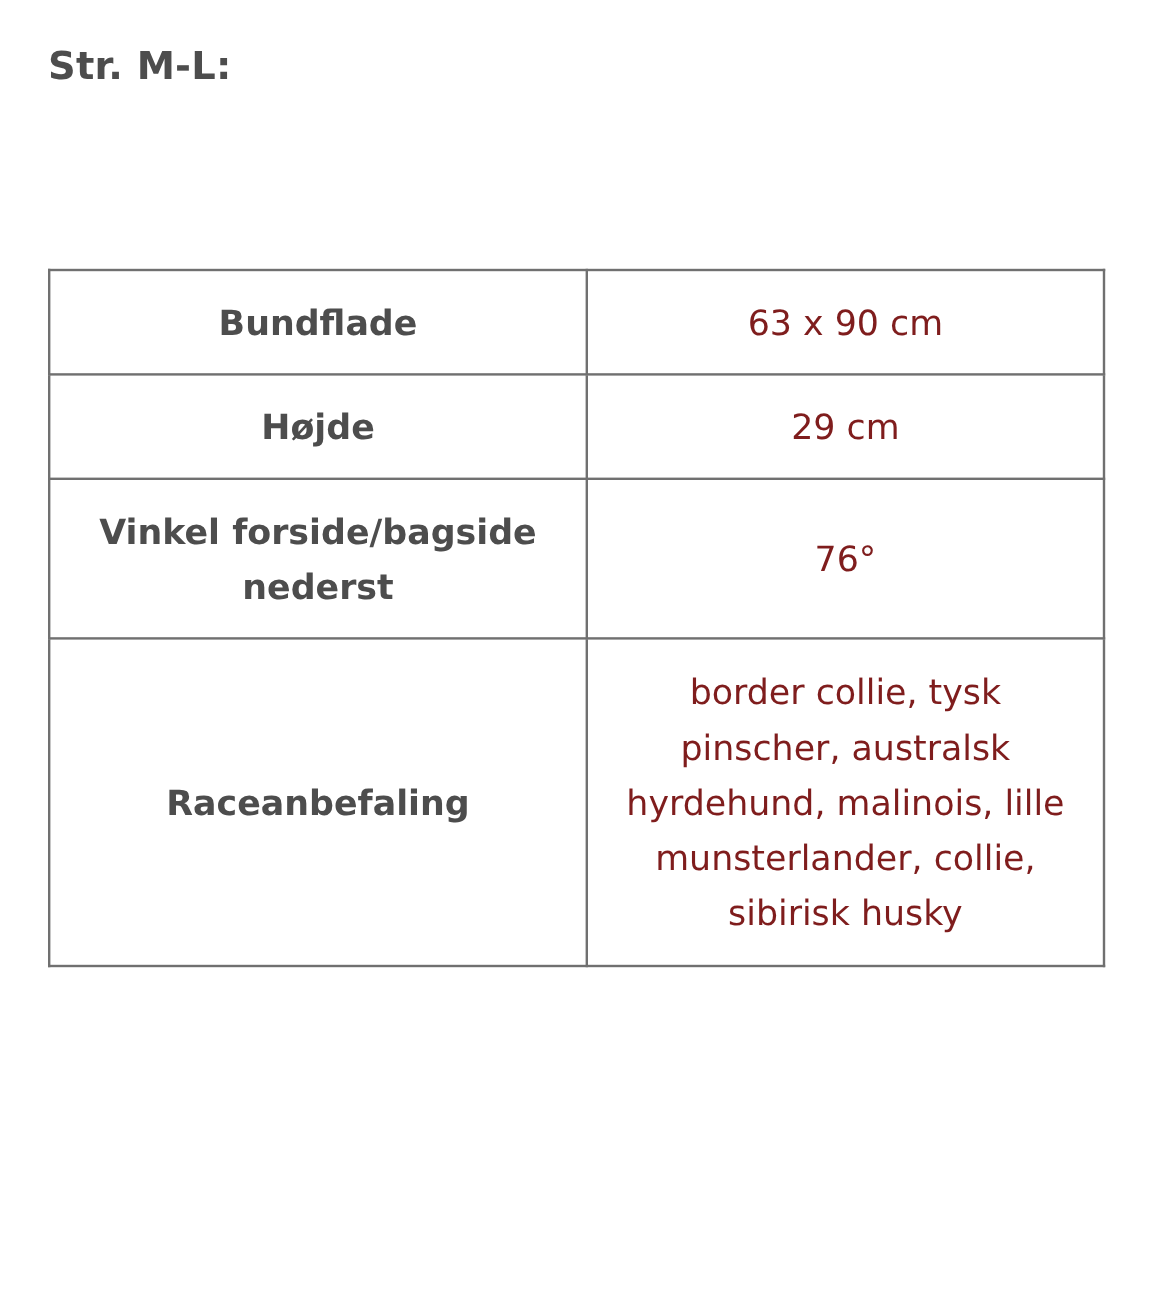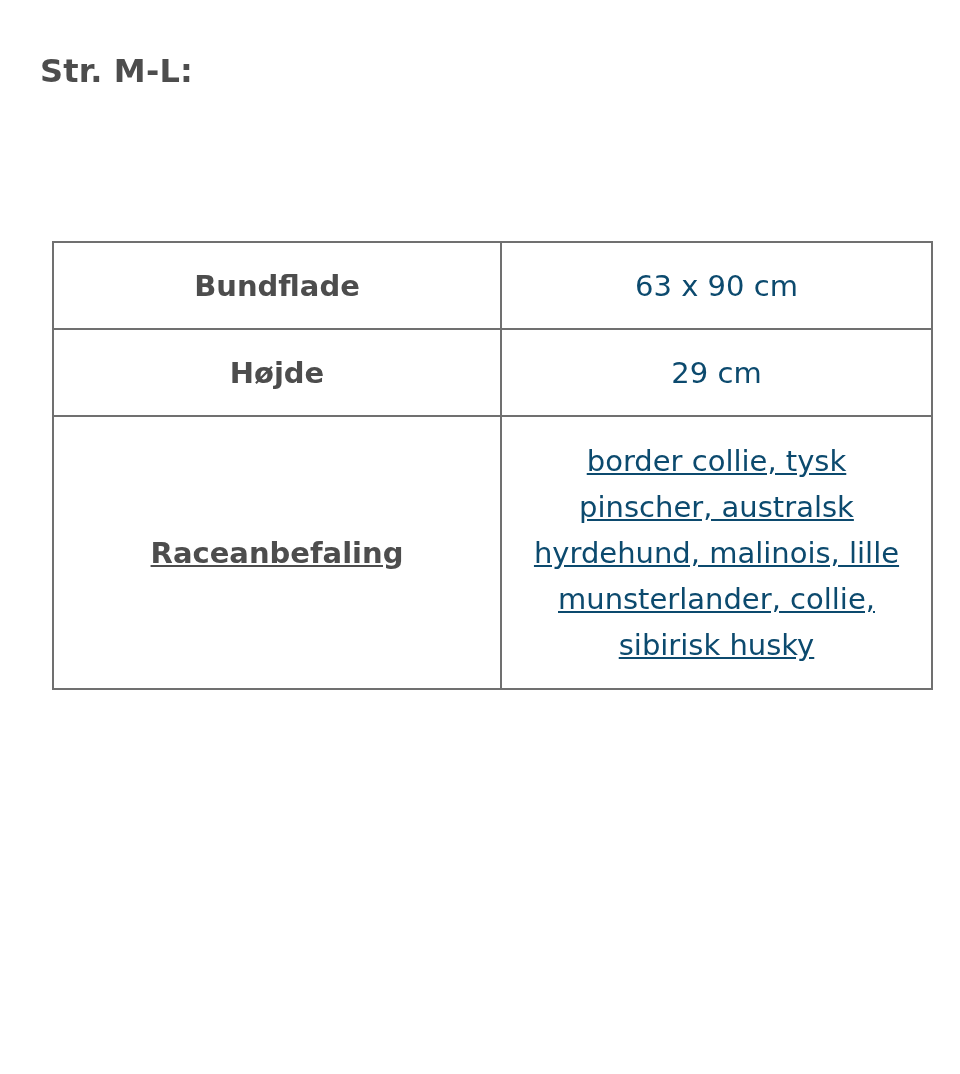--- a/index.html
+++ b/index.html
@@ -1,41 +1,45 @@
 <!DOCTYPE html>
 <html><head>
 <meta charset="utf-8">
 <style>
   html, body { margin:0; padding:0; background:#ffffff; }
   body { width:960px; height:1074px; position:relative; font-family:"DejaVu Sans", sans-serif; color:#4a4a4a; overflow:hidden; }
-  .title { position:absolute; left:40px; top:52px; font-size:32px; font-weight:bold; color:#4d4d4d; letter-spacing:0.2px; }
-  table { position:absolute; left:52px; top:224px; width:881px; border-collapse:collapse;margin-top:17px; }
-  td { border:2px solid #707070; text-align:center; vertical-align:middle; font-size:29px; line-height:46px; padding:0 20px; color:#0c4a6e; }
+  .title { position:absolute; left:40px; top:36px; font-size:32px; font-weight:bold; color:#4d4d4d; letter-spacing:0.2px; }
+  table { position:absolute; left:40px; top:224px; width:881px; border-collapse:collapse; }
+  td { border:2px solid #707070; text-align:center; vertical-align:middle; font-size:29px; line-height:46px; padding:0 20px; color:#7f1d1d; }
   td.label { width:406px; font-weight:bold; color:#4d4d4d; }
   td.value { font-weight:normal; }
   tr.r0 td { height:85px; }
   tr.r1 td { height:85px; }
   tr.r2 td { height:85px; }
   tr.r3 td { height:131px; }
   tr.r4 td { height:131px; }
-  tr.r5 td { height:271px;text-decoration:underline; }
+  tr.r5 td { height:271px; }
 </style>
 </head>
 <body>
 
 <div class="title">Str. M-L:</div>
 
 <table>
   <tbody>
     <tr class="r0">
       <td class="label">Bundflade</td>
       <td class="value">63 x 90 cm</td>
     </tr>
     <tr class="r2">
       <td class="label">Højde</td>
       <td class="value">29 cm</td>
     </tr>
+    <tr class="r4">
+      <td class="label">Vinkel forside/bagside nederst</td>
+      <td class="value">76°</td>
+    </tr>
     <tr class="r5">
       <td class="label">Raceanbefaling</td>
       <td class="value">border collie, tysk pinscher, australsk hyrdehund, malinois, lille munsterlander, collie, sibirisk husky</td>
     </tr>
   </tbody>
 </table>
 
 </body></html>

